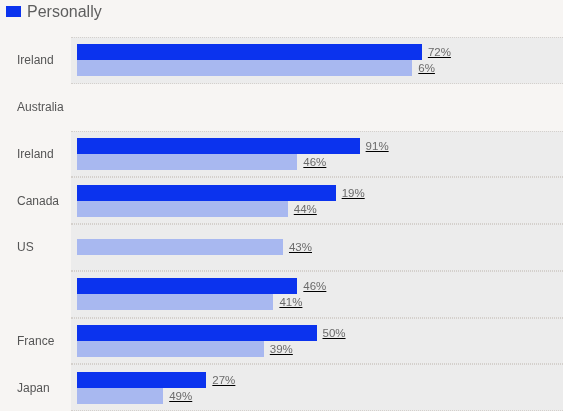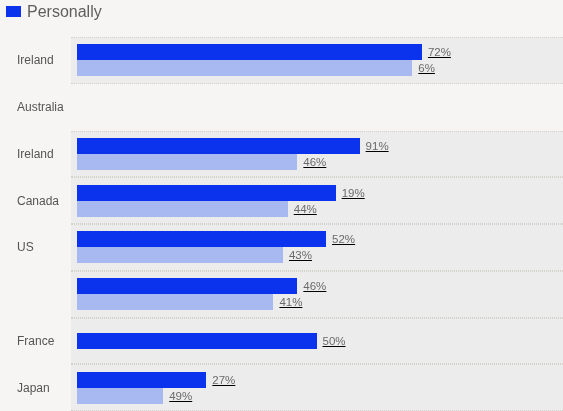--- a/index.html
+++ b/index.html
@@ -213,24 +213,20 @@
             </div>
           </div>
         </div>
       </div>
       <div class="row">
         <div class="row-label-cell">
           <span class="row-label">US</span>
         </div>
         <div class="row-plot-cell">
           <div class="bars">
-            <div class="bar-line primary">
-              <div class="bar" style="width: 249.08px; background: rgb(11, 51, 238);"></div>
-              <span class="bar-value">52%</span>
-            </div>
             <div class="bar-line secondary">
               <div class="bar" style="width: 205.97px; background: rgb(168, 184, 240);"></div>
               <span class="bar-value">43%</span>
             </div>
           </div>
         </div>
       </div>
       <div class="row">
         <div class="row-plot-cell">
           <div class="bars">
@@ -248,20 +244,24 @@
       <div class="row">
         <div class="row-label-cell">
           <span class="row-label">France</span>
         </div>
         <div class="row-plot-cell">
           <div class="bars">
             <div class="bar-line primary">
               <div class="bar" style="width: 239.5px; background: rgb(11, 51, 238);"></div>
               <span class="bar-value">50%</span>
             </div>
+            <div class="bar-line secondary">
+              <div class="bar" style="width: 186.81px; background: rgb(168, 184, 240);"></div>
+              <span class="bar-value">39%</span>
+            </div>
           </div>
         </div>
       </div>
       <div class="row">
         <div class="row-label-cell">
           <span class="row-label">Japan</span>
         </div>
         <div class="row-plot-cell">
           <div class="bars">
             <div class="bar-line primary">

